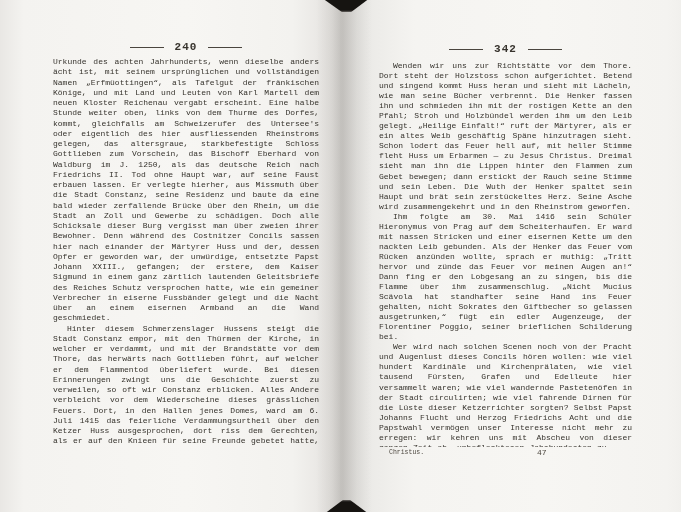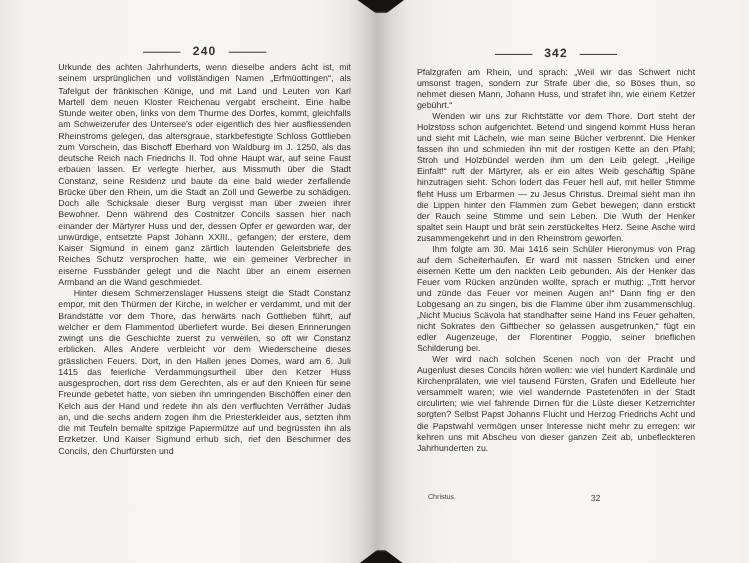--- a/index.html
+++ b/index.html
@@ -3,21 +3,21 @@
 <meta charset="utf-8">
 <style>
   html, body { margin: 0; padding: 0; background: #d8d6d3; }
 
   .scan {
     position: relative;
     width: 681px;
     height: 512px;
     overflow: hidden;
     background: #5eead4;
-    font-family: Liberation Sans, sans-serif;
+    font-family: Liberation Mono, monospace;
     box-shadow: inset 0 0 22px rgba(70, 64, 58, 0.14);
   }
 
   
   .page { position: absolute; top: 0; height: 512px; }
   .page.lp {
     left: 0; width: 340px;
     background: linear-gradient(90deg,
       #e9e7e4 0%, #f4f3f0 7%, #f7f6f3 55%, #f3f2ef 86%, #e6e4e1 97%, #dcdad7 100%);
   }
@@ -102,25 +102,24 @@
     <p class="indent">Hinter diesem Schmerzenslager Hussens steigt die Stadt Constanz empor, mit den Thürmen der Kirche, in welcher er verdammt, und mit der Brandstätte vor dem Thore, das herwärts nach Gottlieben führt, auf welcher er dem Flammentod überliefert wurde. Bei diesen Erinnerungen zwingt uns die Geschichte zuerst zu verweilen, so oft wir Constanz erblicken. Alles Andere verbleicht vor dem Wiederscheine dieses grässlichen Feuers. Dort, in den Hallen jenes Domes, ward am 6. Juli 1415 das feierliche Verdammungsurtheil über den Ketzer Huss ausgesprochen, dort riss dem Gerechten, als er auf den Knieen für seine Freunde gebetet hatte, von sieben ihn umringenden Bischöffen einer den Kelch aus der Hand und redete ihn als den verfluchten Verräther Judas an, und die sechs andern zogen ihm die Priesterkleider aus, setzten ihm die mit Teufeln bemalte spitzige Papiermütze auf und begrüssten ihn als Erzketzer. Und Kaiser Sigmund erhub sich, rief den Beschirmer des Concils, den Churfürsten und</p>
   </div>
 
   <div class="pagehead rp">
     <span class="rule"></span>
     <span class="num">342</span>
     <span class="rule"></span>
   </div>
 
   <div class="textblock rp" lang="de">
-    <p>Pfalzgrafen am Rhein, und sprach: „Weil wir das Schwert nicht umsonst tragen, sondern zur Strafe über die, so Böses thun, so nehmet diesen Mann, Johann Huss, und strafet ihn, wie einem Ketzer gebührt.“</p>
     <p class="indent">Wenden wir uns zur Richtstätte vor dem Thore. Dort steht der Holzstoss schon aufgerichtet. Betend und singend kommt Huss heran und sieht mit Lächeln, wie man seine Bücher verbrennt. Die Henker fassen ihn und schmieden ihn mit der rostigen Kette an den Pfahl; Stroh und Holzbündel werden ihm um den Leib gelegt. „Heilige Einfalt!“ ruft der Märtyrer, als er ein altes Weib geschäftig Späne hinzutragen sieht. Schon lodert das Feuer hell auf, mit heller Stimme fleht Huss um Erbarmen — zu Jesus Christus. Dreimal sieht man ihn die Lippen hinter den Flammen zum Gebet bewegen; dann erstickt der Rauch seine Stimme und sein Leben. Die Wuth der Henker spaltet sein Haupt und brät sein zerstückeltes Herz. Seine Asche wird zusammengekehrt und in den Rheinstrom geworfen.</p>
     <p class="indent">Ihm folgte am 30. Mai 1416 sein Schüler Hieronymus von Prag auf dem Scheiterhaufen. Er ward mit nassen Stricken und einer eisernen Kette um den nackten Leib gebunden. Als der Henker das Feuer vom Rücken anzünden wollte, sprach er muthig: „Tritt hervor und zünde das Feuer vor meinen Augen an!“ Dann fing er den Lobgesang an zu singen, bis die Flamme über ihm zusammenschlug. „Nicht Mucius Scävola hat standhafter seine Hand ins Feuer gehalten, nicht Sokrates den Giftbecher so gelassen ausgetrunken,“ fügt ein edler Augenzeuge, der Florentiner Poggio, seiner brieflichen Schilderung bei.</p>
     <p class="indent">Wer wird nach solchen Scenen noch von der Pracht und Augenlust dieses Concils hören wollen: wie viel hundert Kardinäle und Kirchenprälaten, wie viel tausend Fürsten, Grafen und Edelleute hier versammelt waren; wie viel wandernde Pastetenöfen in der Stadt circulirten; wie viel fahrende Dirnen für die Lüste dieser Ketzerrichter sorgten? Selbst Papst Johanns Flucht und Herzog Friedrichs Acht und die Papstwahl vermögen unser Interesse nicht mehr zu erregen: wir kehren uns mit Abscheu von dieser ganzen Zeit ab, unbefleckteren Jahrhunderten zu.</p>
 
   </div>
 
   <div class="footer">
     <span class="sig">Christus.</span>
-    <span class="sheet">32</span>
+    <span class="sheet">47</span>
   </div>
 
 </div>
 
 </body></html>

